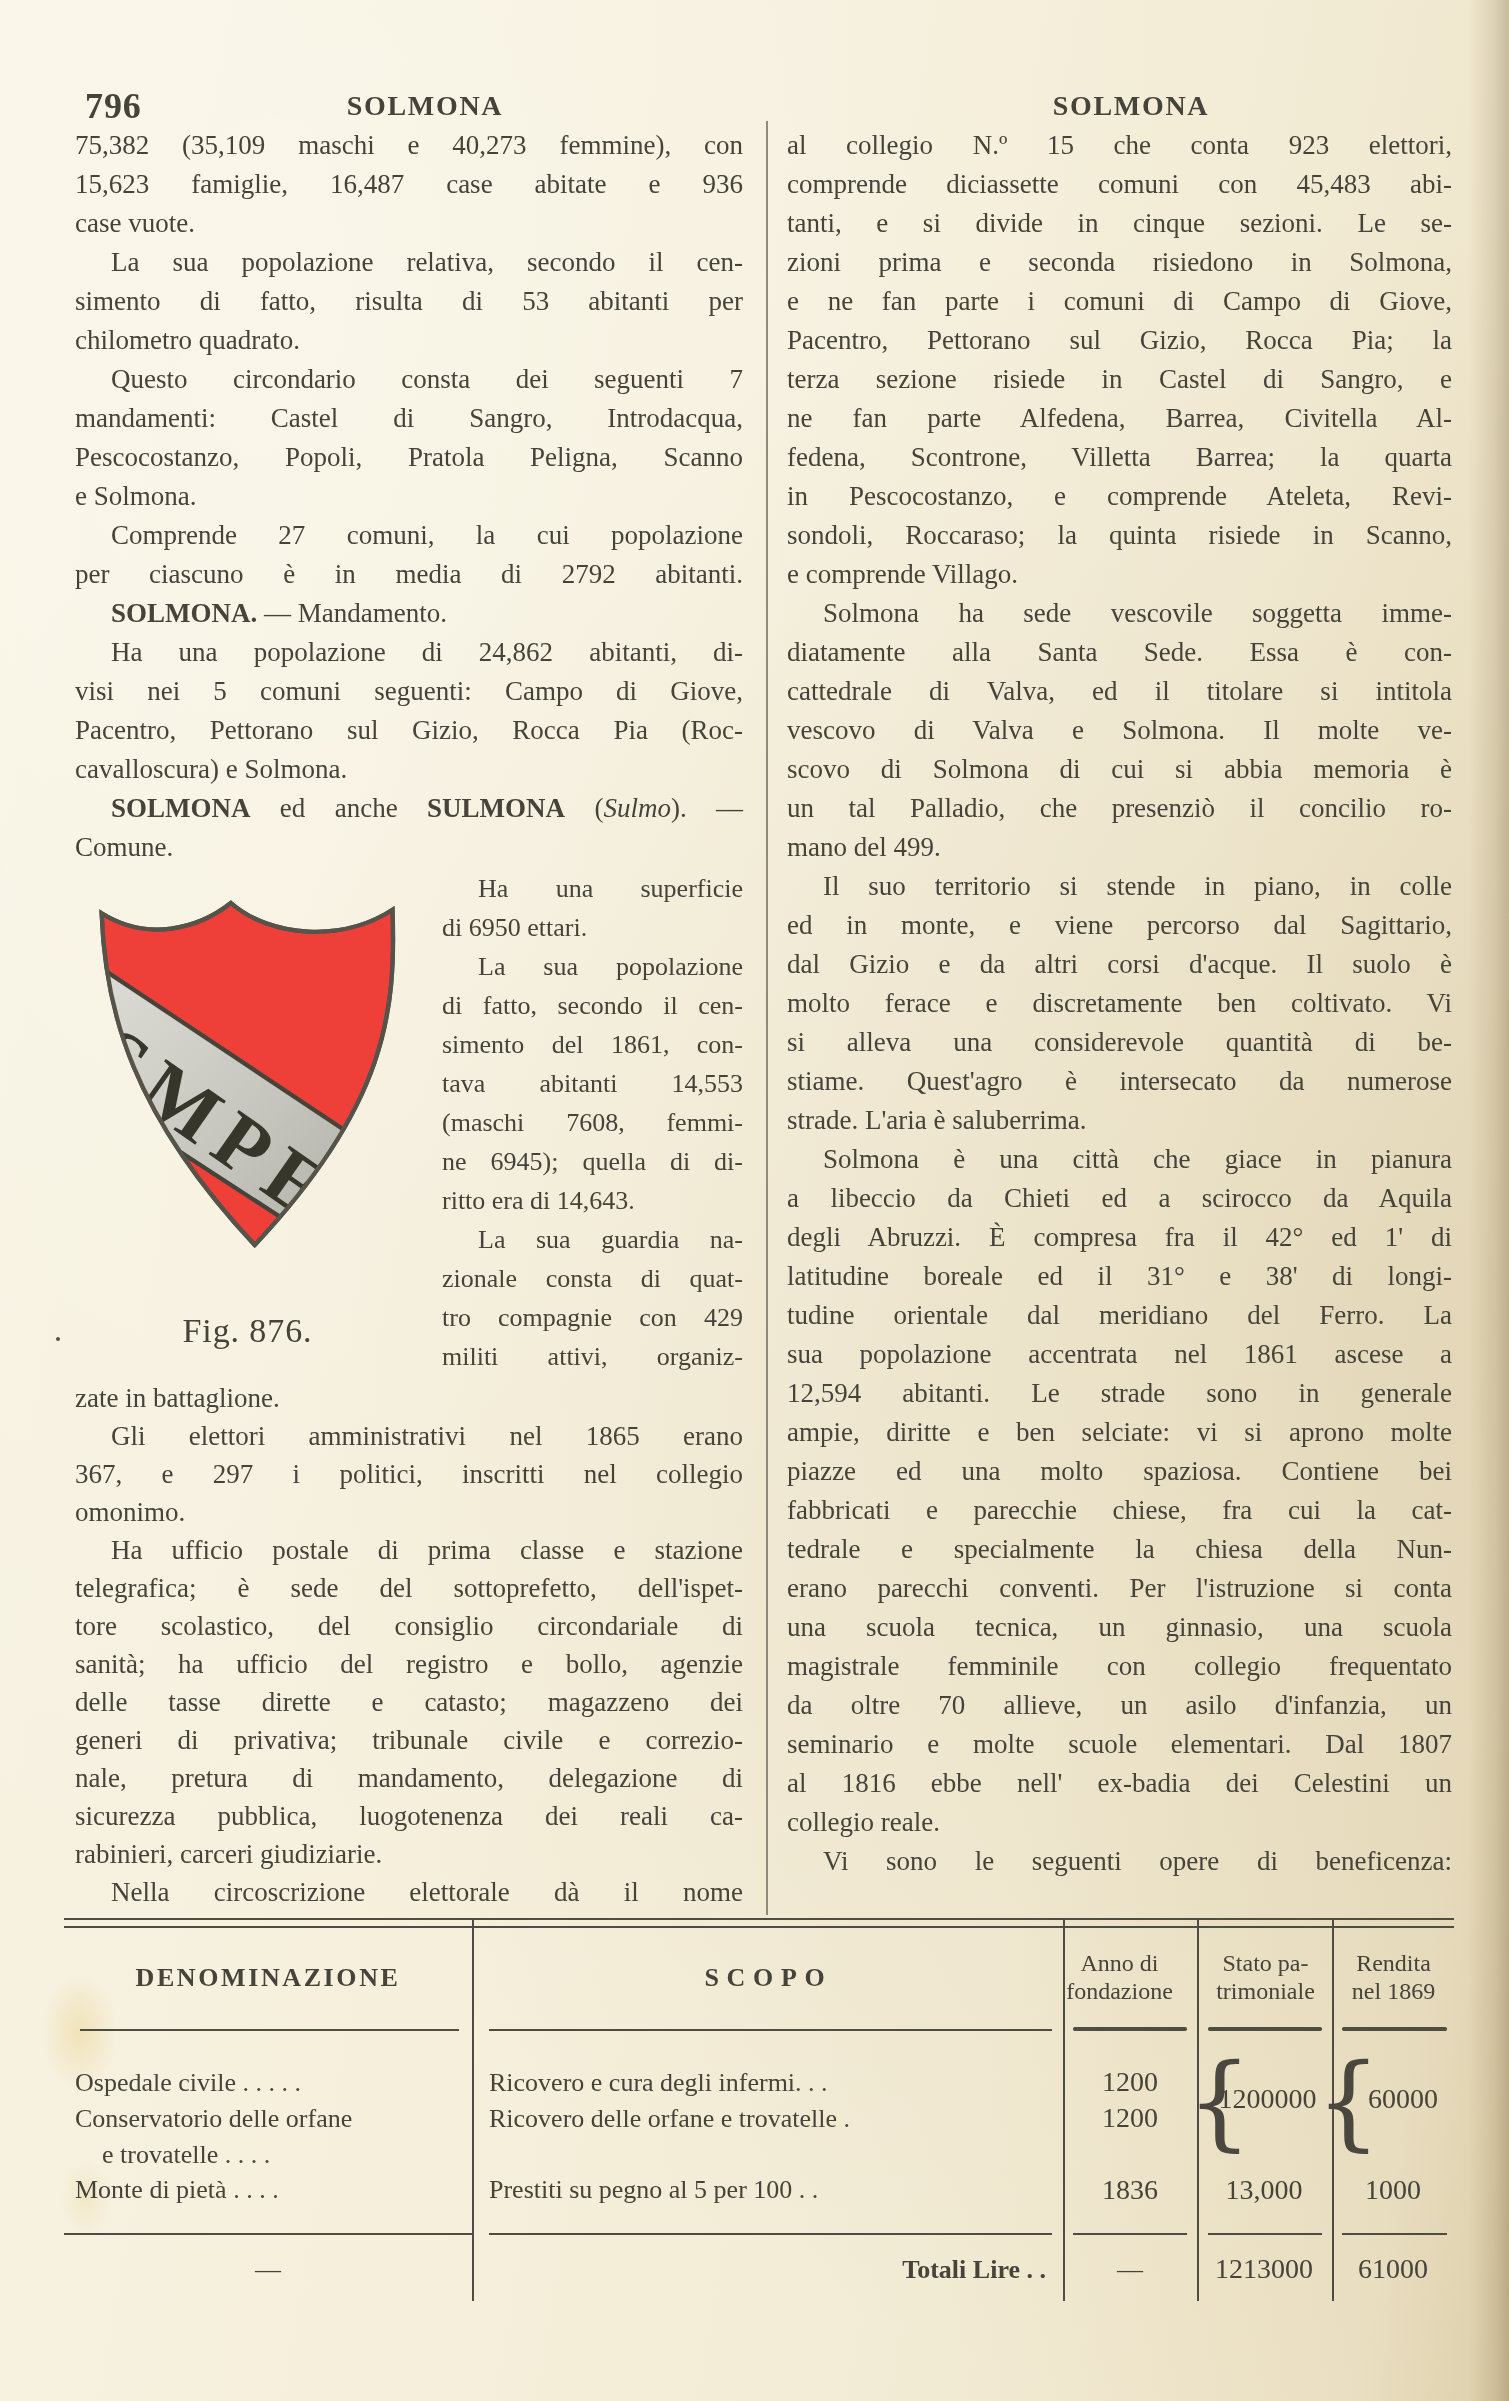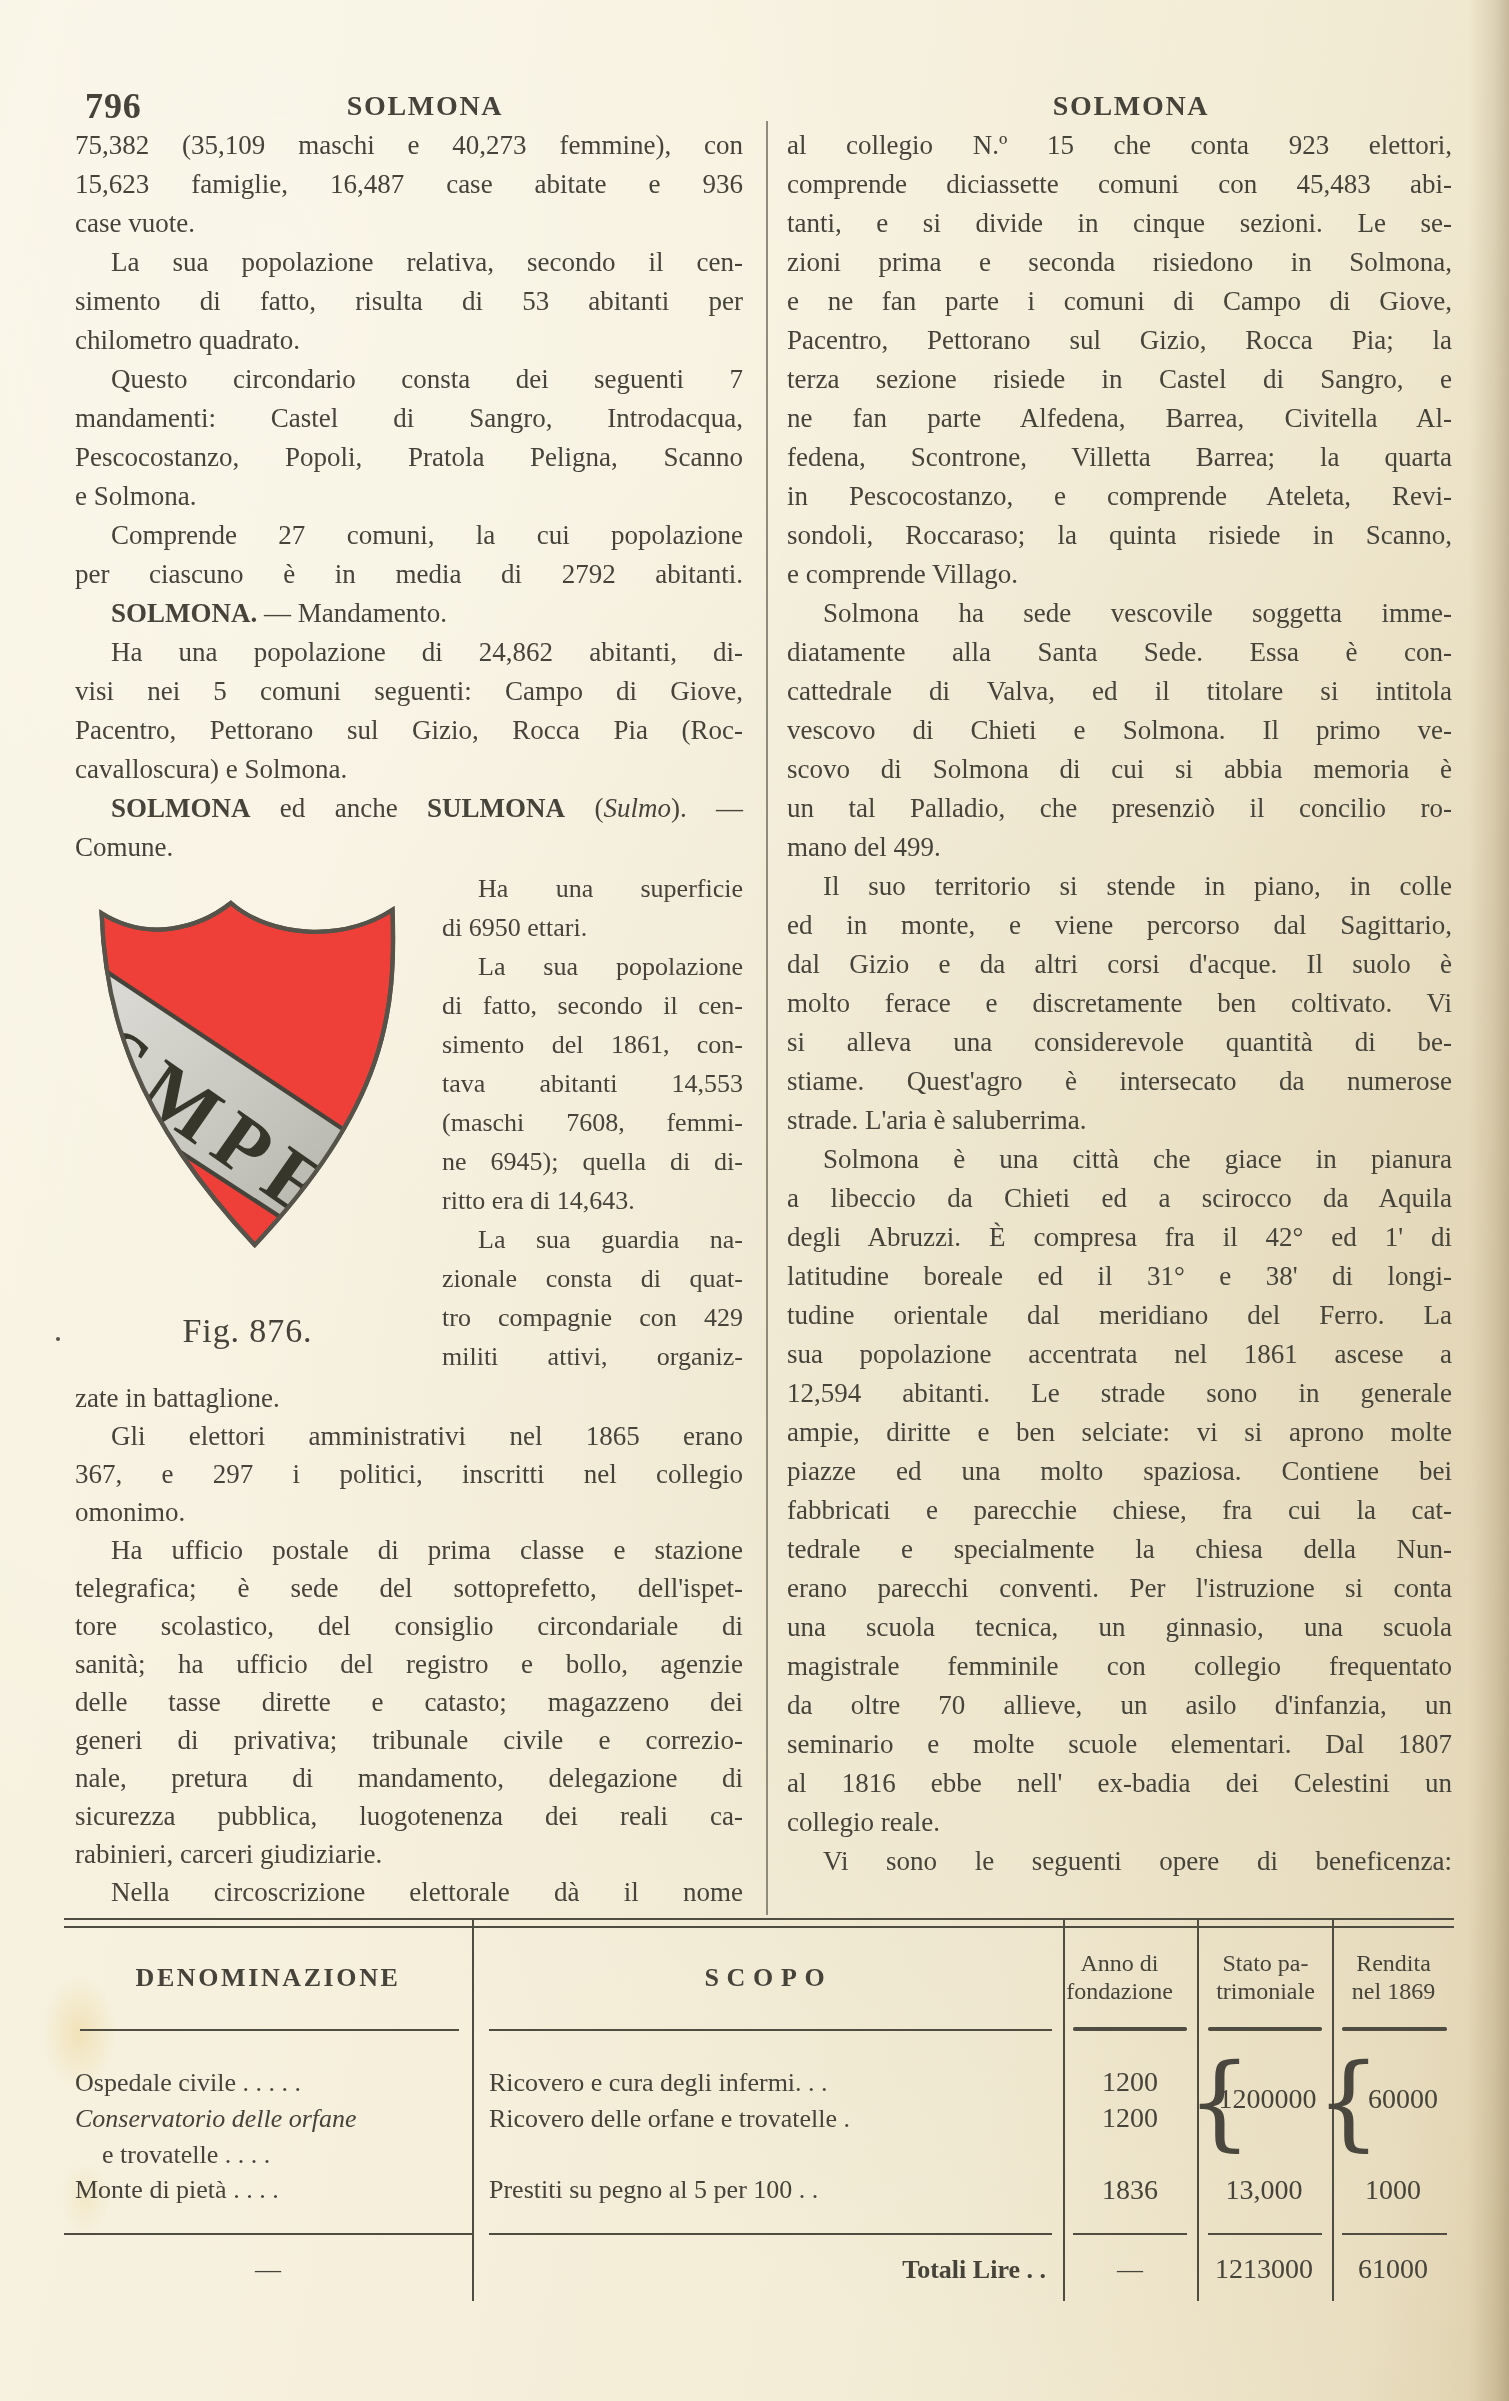--- a/index.html
+++ b/index.html
@@ -157,21 +157,21 @@
       <div class="ln">Pacentro, Pettorano sul Gizio, Rocca Pia; la</div>
       <div class="ln">terza sezione risiede in Castel di Sangro, e</div>
       <div class="ln">ne fan parte Alfedena, Barrea, Civitella Al-</div>
       <div class="ln">fedena, Scontrone, Villetta Barrea; la quarta</div>
       <div class="ln">in Pescocostanzo, e comprende Ateleta, Revi-</div>
       <div class="ln">sondoli, Roccaraso; la quinta risiede in Scanno,</div>
       <div class="ln nj">e comprende Villago.</div>
       <div class="ln ind">Solmona ha sede vescovile soggetta imme-</div>
       <div class="ln">diatamente alla Santa Sede. Essa è con-</div>
       <div class="ln">cattedrale di Valva, ed il titolare si intitola</div>
-      <div class="ln">vescovo di Chieti e Solmona. Il primo ve-</div>
+      <div class="ln">vescovo di Valva e Solmona. Il molte ve-</div>
       <div class="ln">scovo di Solmona di cui si abbia memoria è</div>
       <div class="ln">un tal Palladio, che presenziò il concilio ro-</div>
       <div class="ln nj">mano del 499.</div>
       <div class="ln ind">Il suo territorio si stende in piano, in colle</div>
       <div class="ln">ed in monte, e viene percorso dal Sagittario,</div>
       <div class="ln">dal Gizio e da altri corsi d'acque. Il suolo è</div>
       <div class="ln">molto ferace e discretamente ben coltivato. Vi</div>
       <div class="ln">si alleva una considerevole quantità di be-</div>
       <div class="ln">stiame. Quest'agro è intersecato da numerose</div>
       <div class="ln nj">strade. L'aria è saluberrima.</div>
@@ -228,21 +228,21 @@
     <div class="hr thin" style="left:80px;top:2029px;width:379px;"></div>
     <div class="hr thin" style="left:489px;top:2029px;width:563px;"></div>
     <div class="hr thick" style="left:1073px;top:2027px;width:114px;"></div>
     <div class="hr thick" style="left:1208px;top:2027px;width:114px;"></div>
     <div class="hr thick" style="left:1342px;top:2027px;width:105px;"></div>
 
     <div class="cell" style="left:75px;top:2068px;width:393px;">Ospedale civile .  .  .  .  .</div>
     <div class="cell" style="left:489px;top:2068px;width:563px;">Ricovero e cura degli infermi.  .  .</div>
     <div class="cell ctr num" style="left:1063px;top:2066px;width:134px;">1200</div>
 
-    <div class="cell" style="left:75px;top:2104px;width:393px;font-style:italic;">Conservatorio delle orfane</div>
+    <div class="cell" style="left:75px;top:2104px;width:393px;">Conservatorio delle orfane</div>
     <div class="cell" style="left:102px;top:2140px;width:366px;">e trovatelle  .  .  .  .</div>
     <div class="cell" style="left:489px;top:2104px;width:563px;">Ricovero delle orfane e trovatelle  .</div>
     <div class="cell ctr num" style="left:1063px;top:2102px;width:134px;">1200</div>
 
     <div class="brace" style="left:1187px;top:2051px;">{</div>
     <div class="cell ctr num" style="left:1208px;top:2083px;width:119px;">1200000</div>
     <div class="brace" style="left:1316px;top:2051px;">{</div>
     <div class="cell ctr num" style="left:1352px;top:2083px;width:102px;">60000</div>
 
     <div class="cell" style="left:75px;top:2175px;width:393px;">Monte di pietà .  .  .  .</div>

